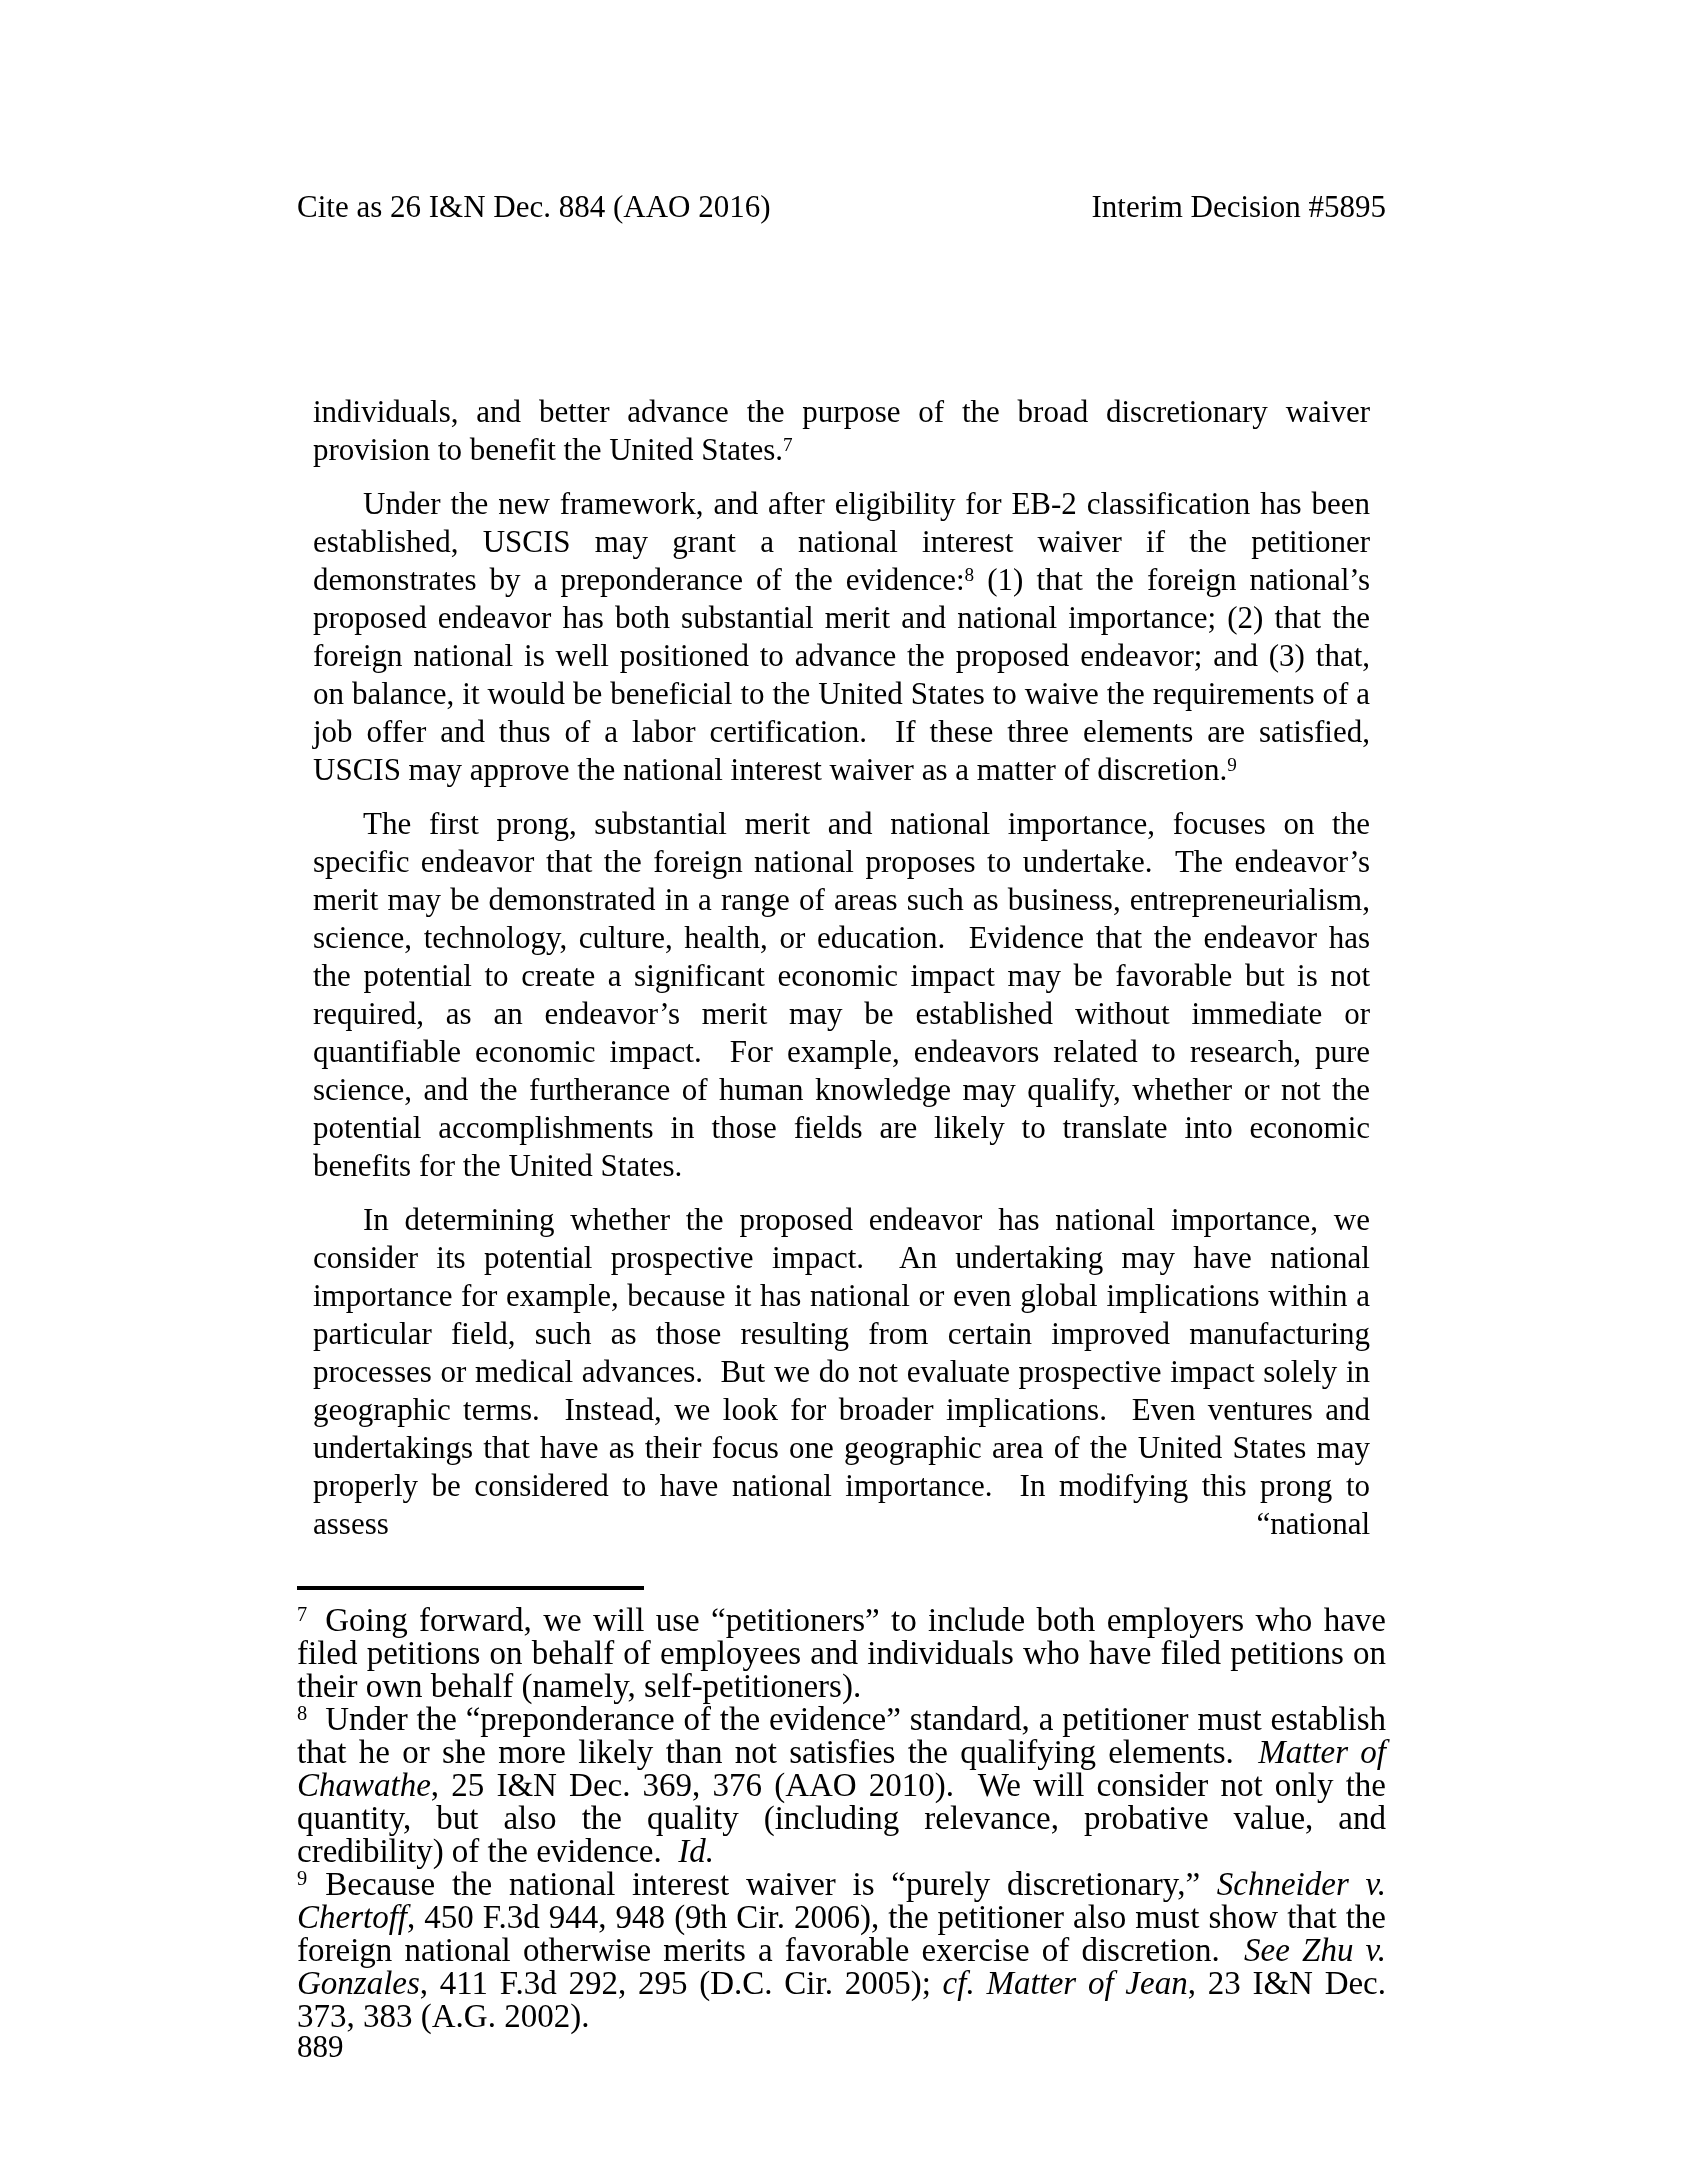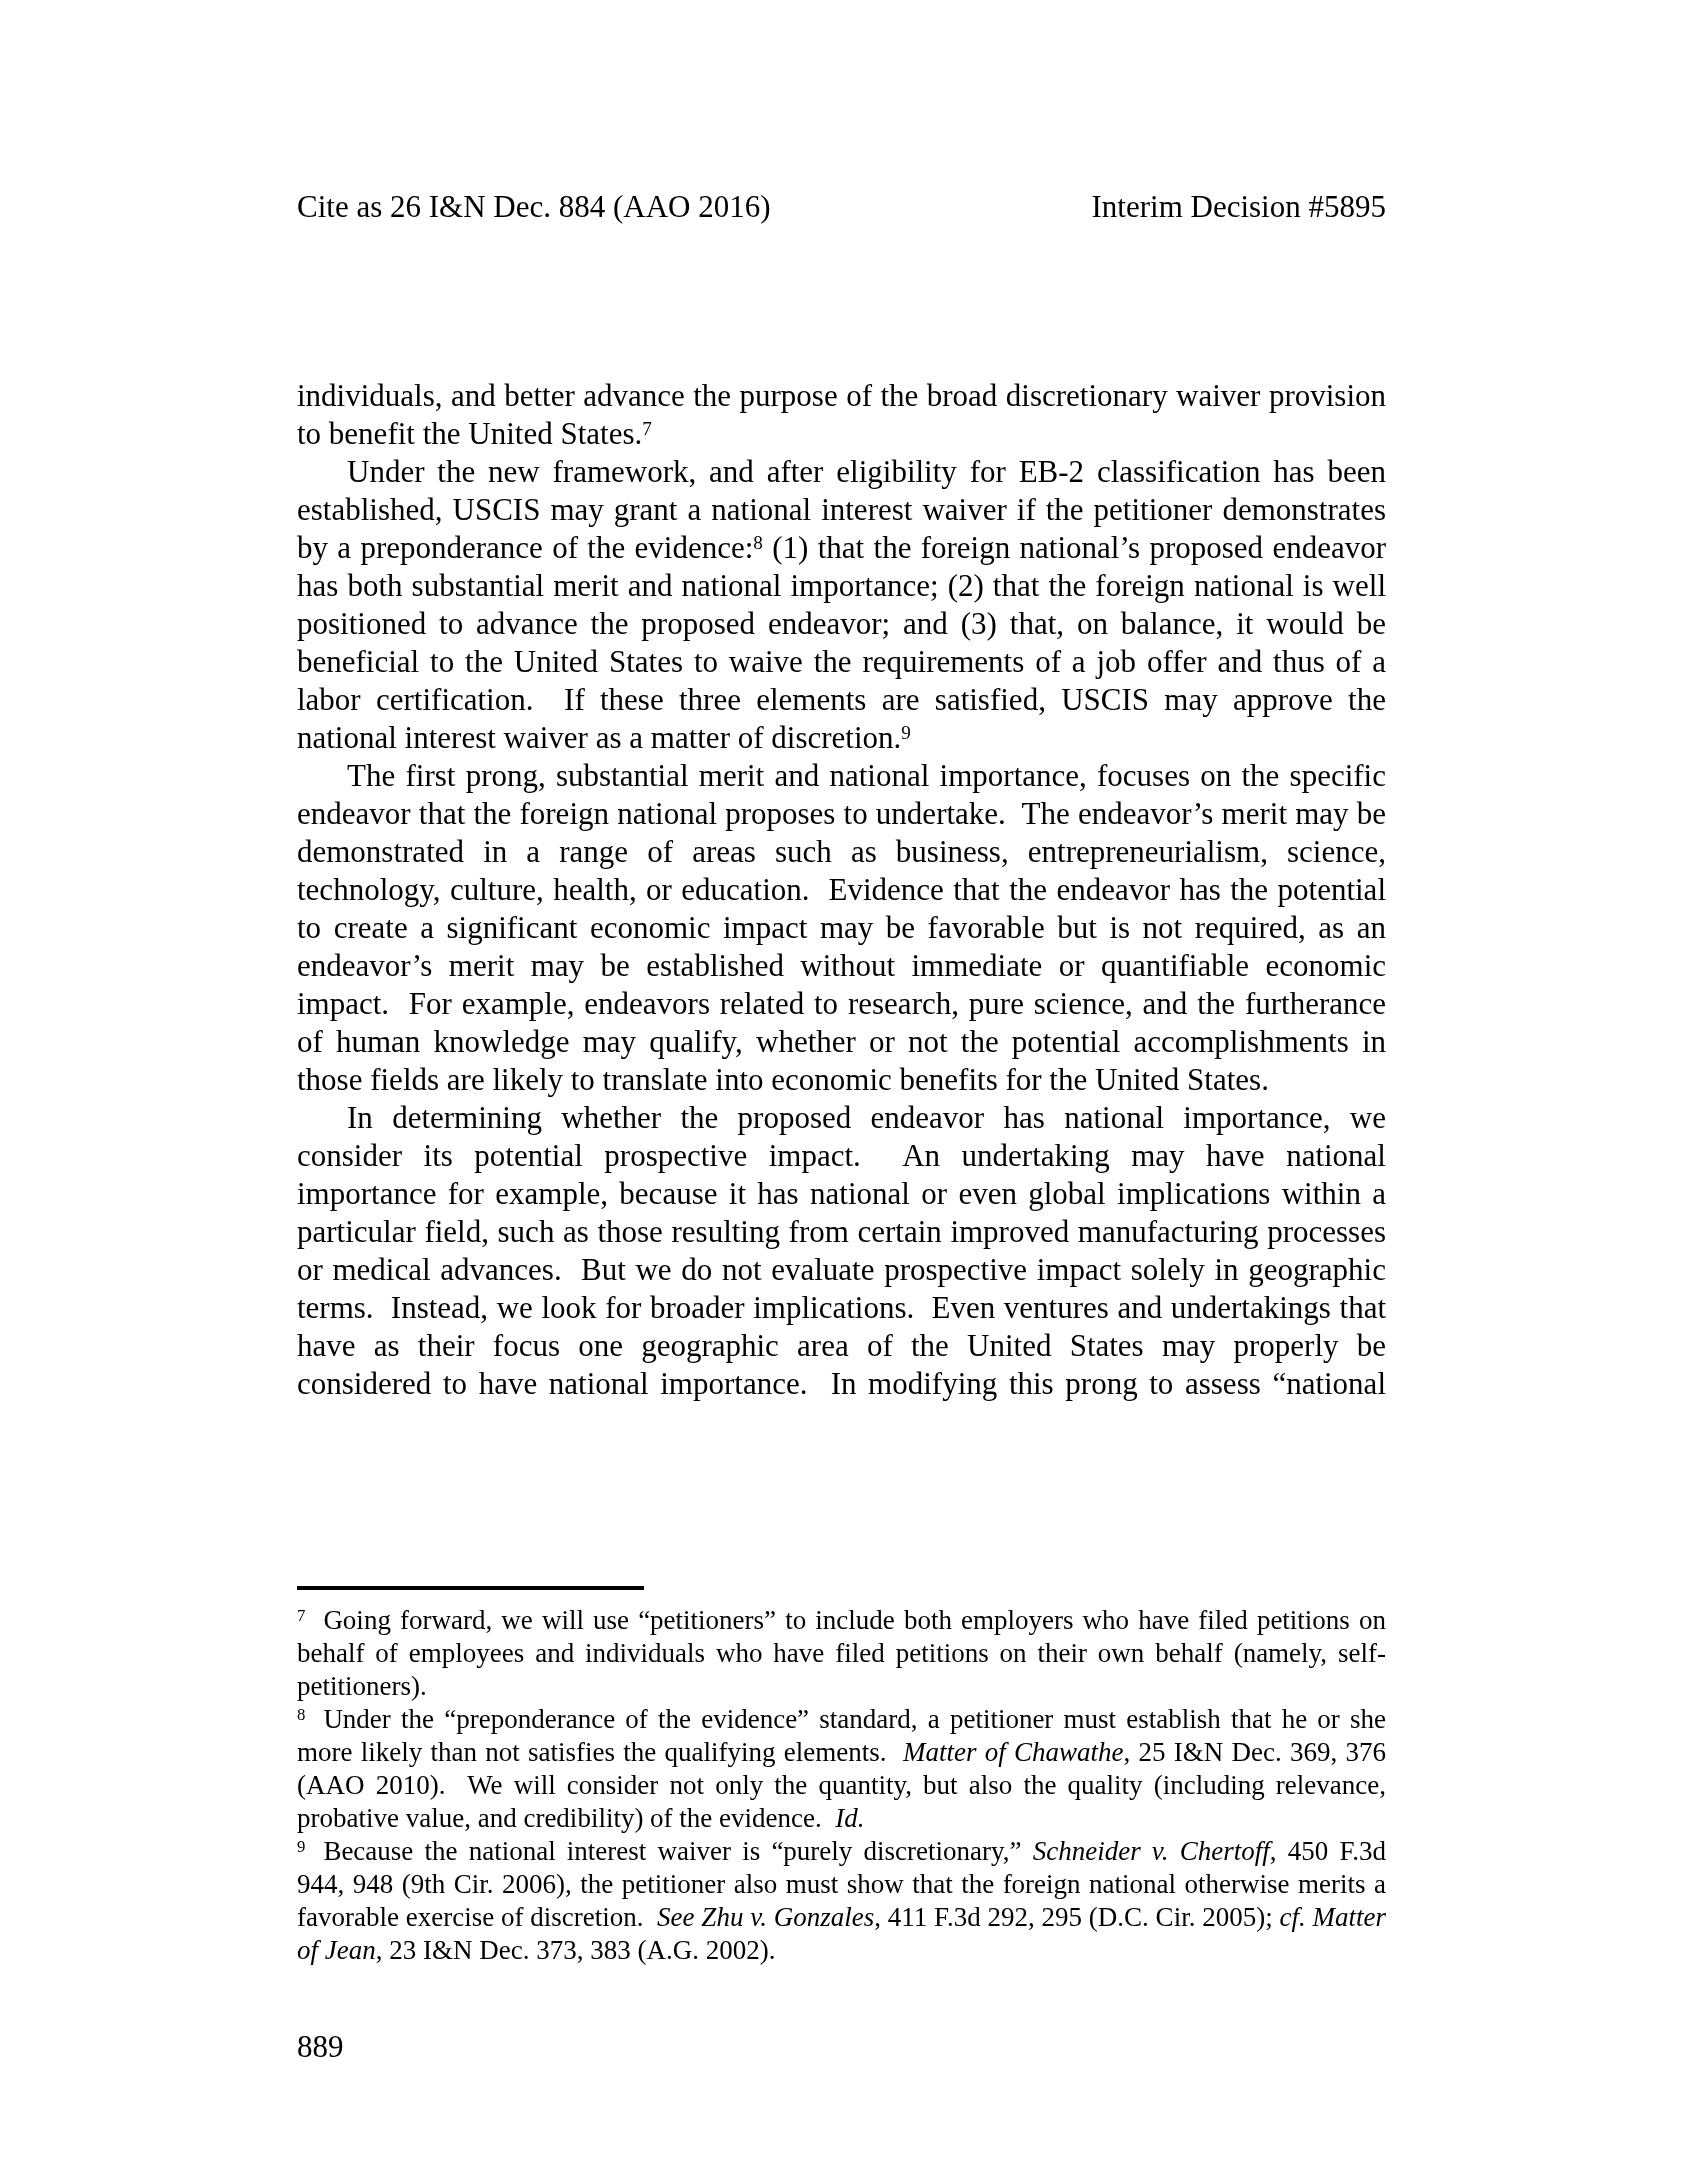--- a/index.html
+++ b/index.html
@@ -30,21 +30,21 @@
   .content {
     position: absolute;
     left: 297px;
     top: 377px;
     width: 1089px;
     font-size: 31px;
     line-height: 38px;
     text-align: justify;
   }
   .para {
-    margin: 0;
+    margin: 16px;
     text-indent: 50px;
   }
   .para.no-indent {
     text-indent: 0;
   }
   .para.justify-last {
     text-align-last: justify;
   }
   sup {
     font-size: 0.62em;
@@ -59,21 +59,21 @@
     top: 1586px;
     width: 347px;
     height: 4px;
     background: #000000;
   }
   .footnotes {
     position: absolute;
     left: 297px;
     top: 1604px;
     width: 1089px;
-    font-size: 27px;
+    font-size: 33px;
     line-height: 33px;
     text-align: justify;
   }
   .footnote {
     margin: 0;
   }
   .footnote > sup:first-child {
     margin-right: 18px;
   }
   .page-number {

